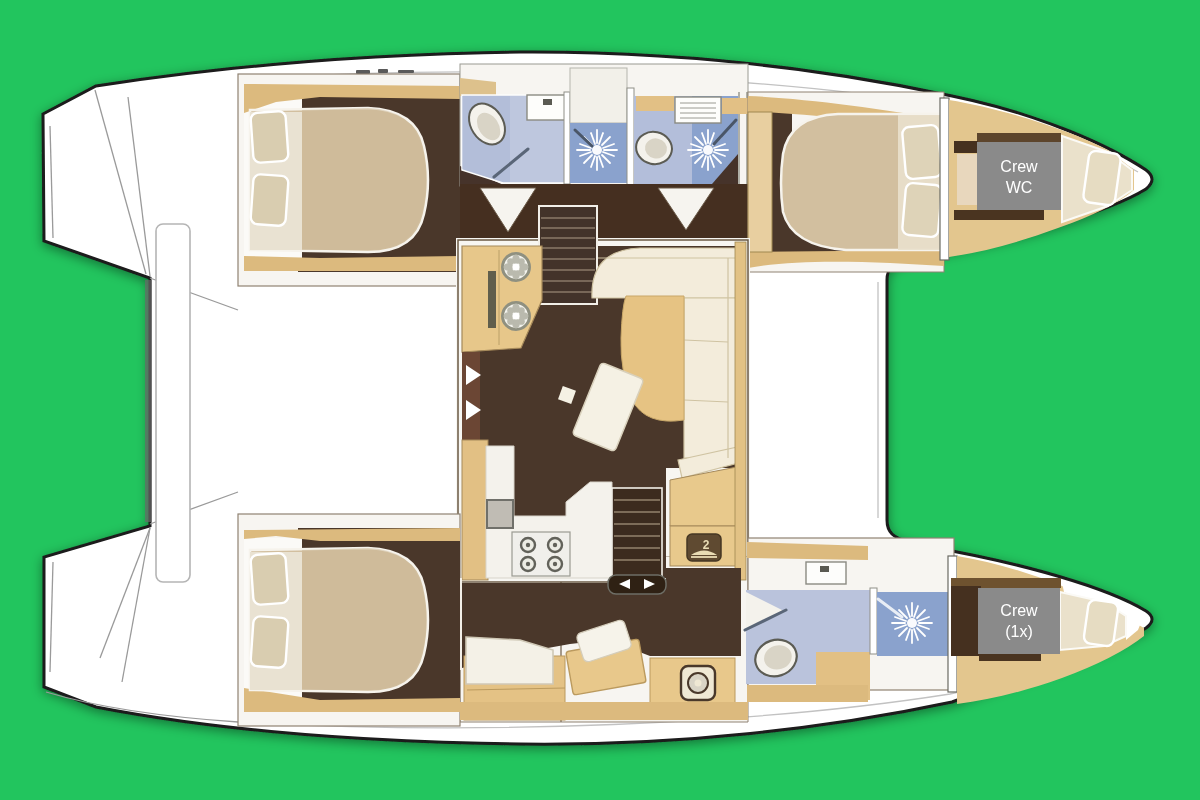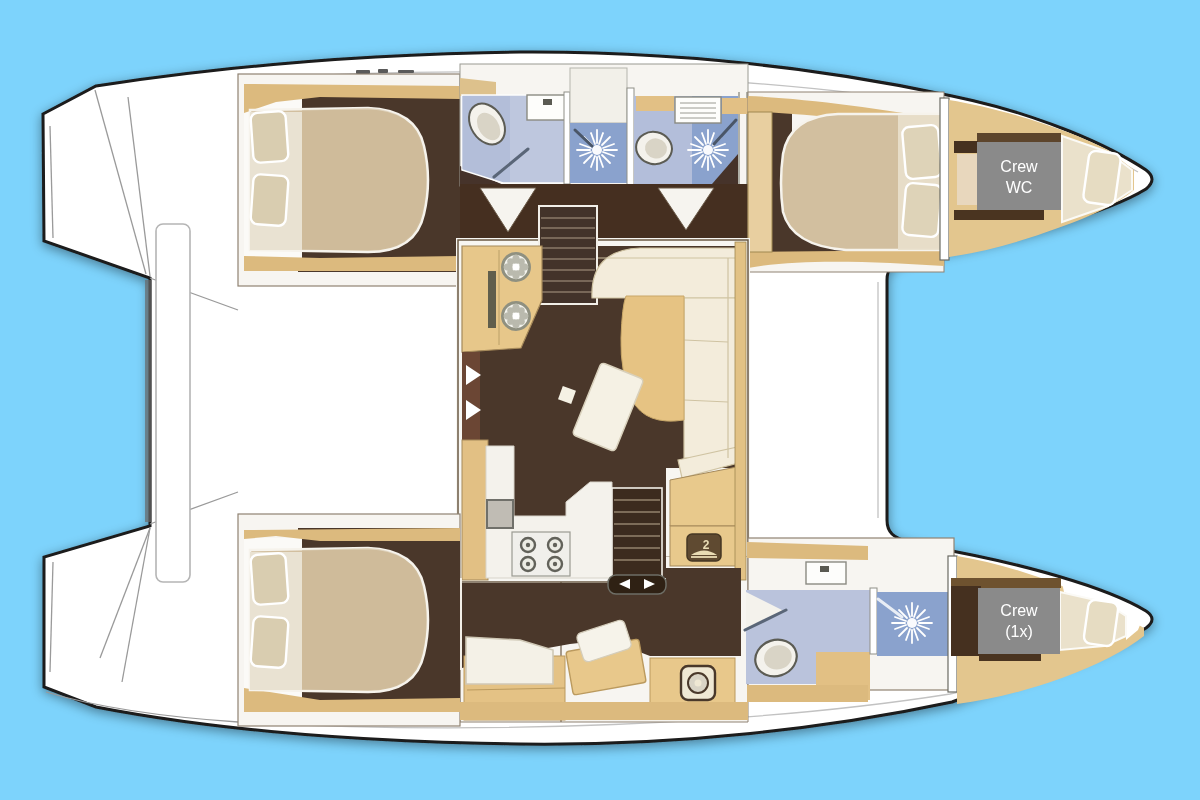--- a/index.html
+++ b/index.html
@@ -1,16 +1,16 @@
 <!DOCTYPE html>
 <html><head>
 <meta charset="utf-8">
 <style>
   html,body{margin:0;padding:0;background:#ffffff;}
-  .wrap{width:1200px;height:800px;position:relative;overflow:hidden;background:#7dd3fc;}
+  .wrap{width:1200px;height:800px;position:relative;overflow:hidden;background:#22c55e;}
   text{font-family:"Liberation Sans",sans-serif;}
 </style>
 </head>
 <body>
 <div class="wrap">
 <svg width="1200" height="800" viewBox="0 0 1200 800" xmlns="http://www.w3.org/2000/svg">
 <defs>
   <filter id="soft" x="-20%" y="-20%" width="140%" height="140%">
     <feDropShadow dx="0" dy="3" stdDeviation="6" flood-color="#000000" flood-opacity="0.42"></feDropShadow>
   </filter>

